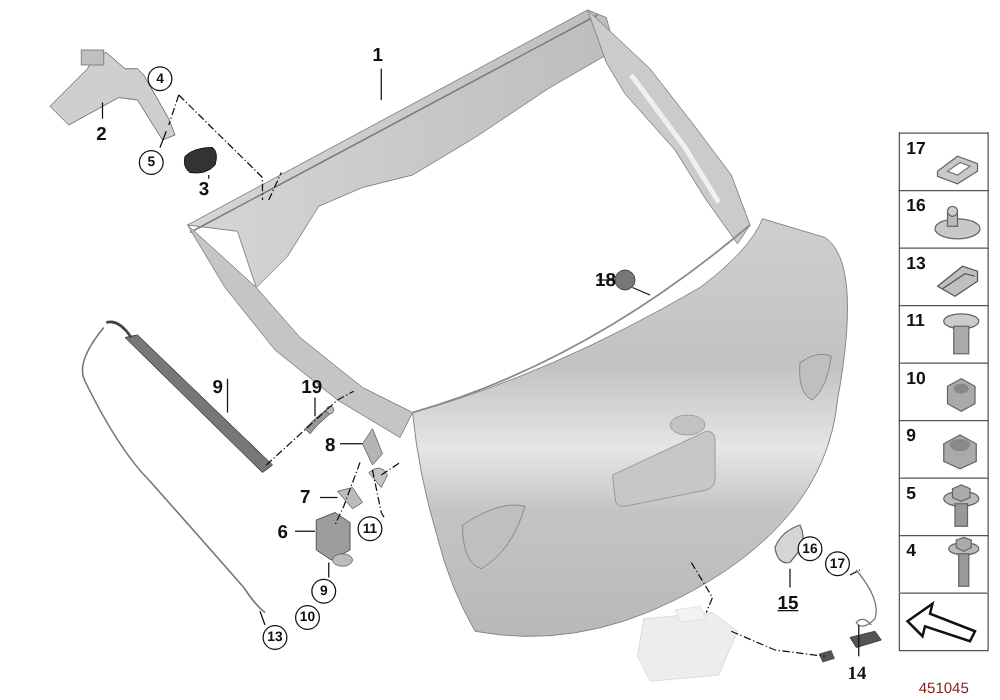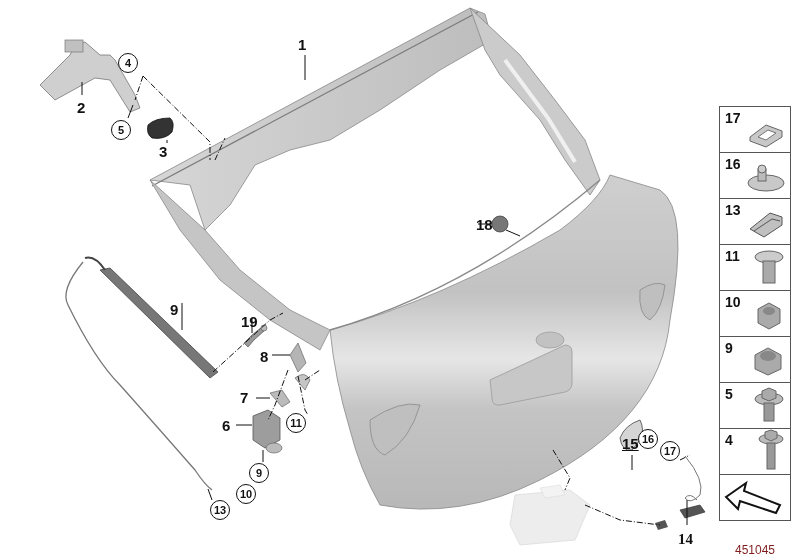--- a/index.html
+++ b/index.html
@@ -134,23 +134,23 @@
 
   
   <span class="lbl" style="left:298px;top:37px;">1</span>
   <span class="lbl" style="left:77px;top:100px;">2</span>
   <span class="lbl" style="left:159px;top:144px;">3</span>
   <span class="lbl" style="left:222px;top:418px;">6</span>
   <span class="lbl" style="left:240px;top:390px;">7</span>
   <span class="lbl" style="left:260px;top:349px;">8</span>
   <span class="lbl" style="left:170px;top:302px;">9</span>
   <span class="lbl" style="left:678px;top:532px;font-family:Liberation Serif, serif;">14</span>
-  <span class="lbl" style="left:622px;top:436px;text-decoration:underline;">15</span>
+  <span class="lbl" style="left:622px;top:475px;text-decoration:underline;">15</span>
   <span class="lbl" style="left:452px;top:217px;margin-left:24px;">18</span>
-  <span class="lbl" style="left:241px;top:314px;">19</span>
+  <span class="lbl" style="left:241px;top:302px;">19</span>
 
   
   <span class="clbl" style="left:118px;top:53px;">4</span>
   <span class="clbl" style="left:111px;top:120px;">5</span>
   <span class="clbl" style="left:249px;top:463px;">9</span>
   <span class="clbl" style="left:236px;top:484px;">10</span>
   <span class="clbl" style="left:286px;top:413px;">11</span>
   <span class="clbl" style="left:210px;top:500px;">13</span>
   <span class="clbl" style="left:638px;top:429px;">16</span>
   <span class="clbl" style="left:660px;top:441px;">17</span>

